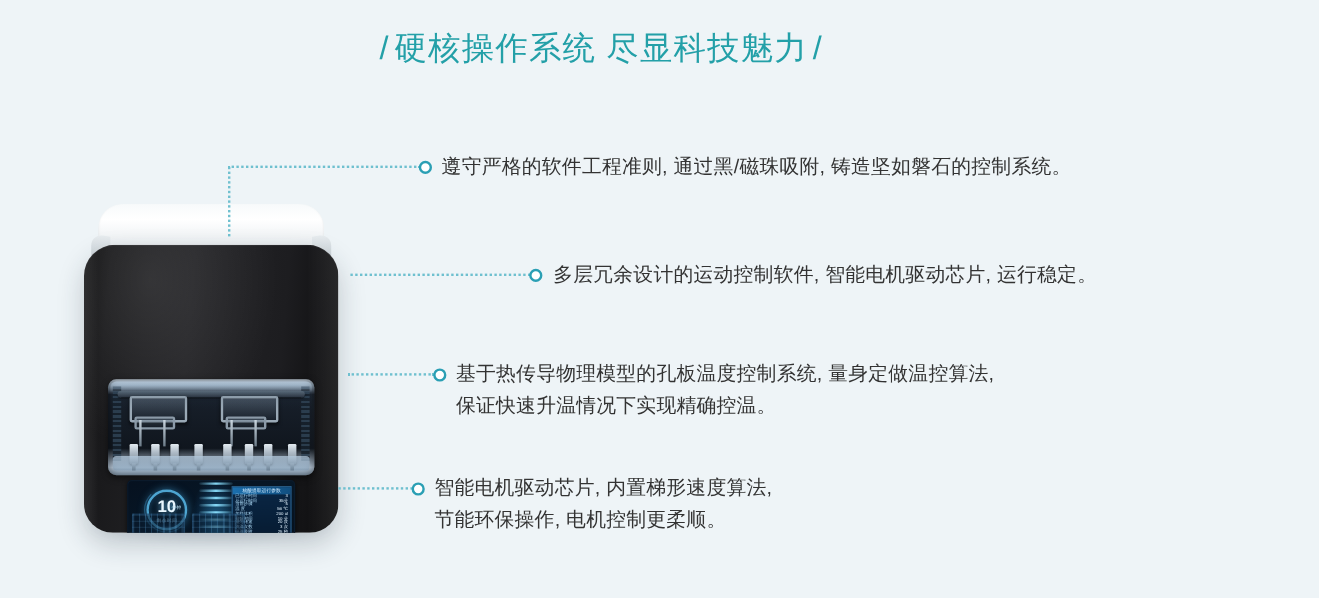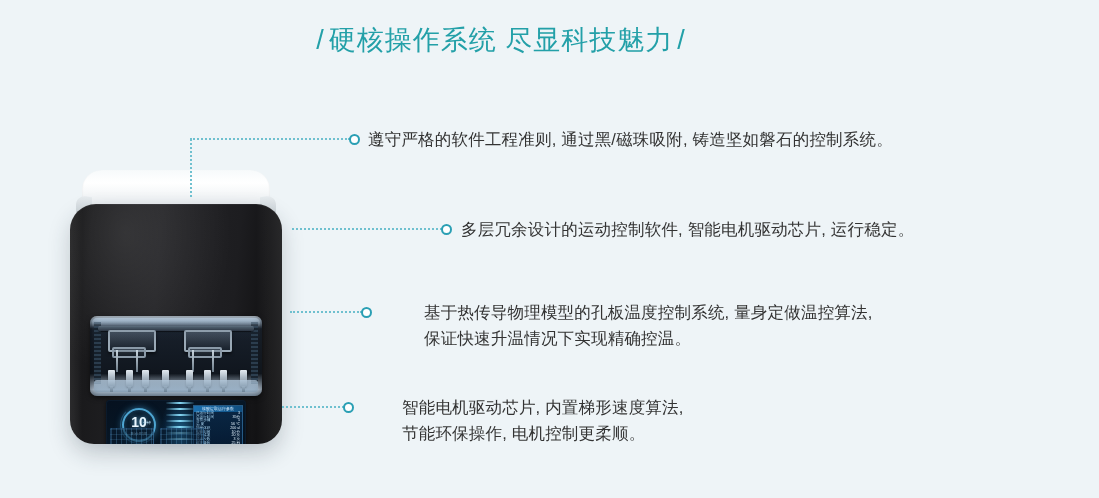--- a/index.html
+++ b/index.html
@@ -356,17 +356,17 @@
 
 <div class="conn" style="left:282px; top:401px; width:72px; height:12px;">
   <div class="hline" style="width:62px;"></div>
   <div class="marker"></div>
 </div>
 
 <div class="feature" style="left:368px; top:126px;">遵守严格的软件工程准则, 通过黑/磁珠吸附, 铸造坚如磐石的控制系统。</div>
 
 <div class="feature" style="left:461px; top:216px;">多层冗余设计的运动控制软件, 智能电机驱动芯片, 运行稳定。</div>
 
-<div class="feature" style="left:380px; top:299px;margin-left:44px;">基于热传导物理模型的孔板温度控制系统, 量身定做温控算法,
+<div class="feature" style="left:380px; top:299px;">基于热传导物理模型的孔板温度控制系统, 量身定做温控算法,
 保证快速升温情况下实现精确控温。</div>
 
-<div class="feature" style="left:362px; top:394px;margin-left:40px;">智能电机驱动芯片, 内置梯形速度算法,
+<div class="feature" style="left:362px; top:394px;">智能电机驱动芯片, 内置梯形速度算法,
 节能环保操作, 电机控制更柔顺。</div>
 
 </body></html>

